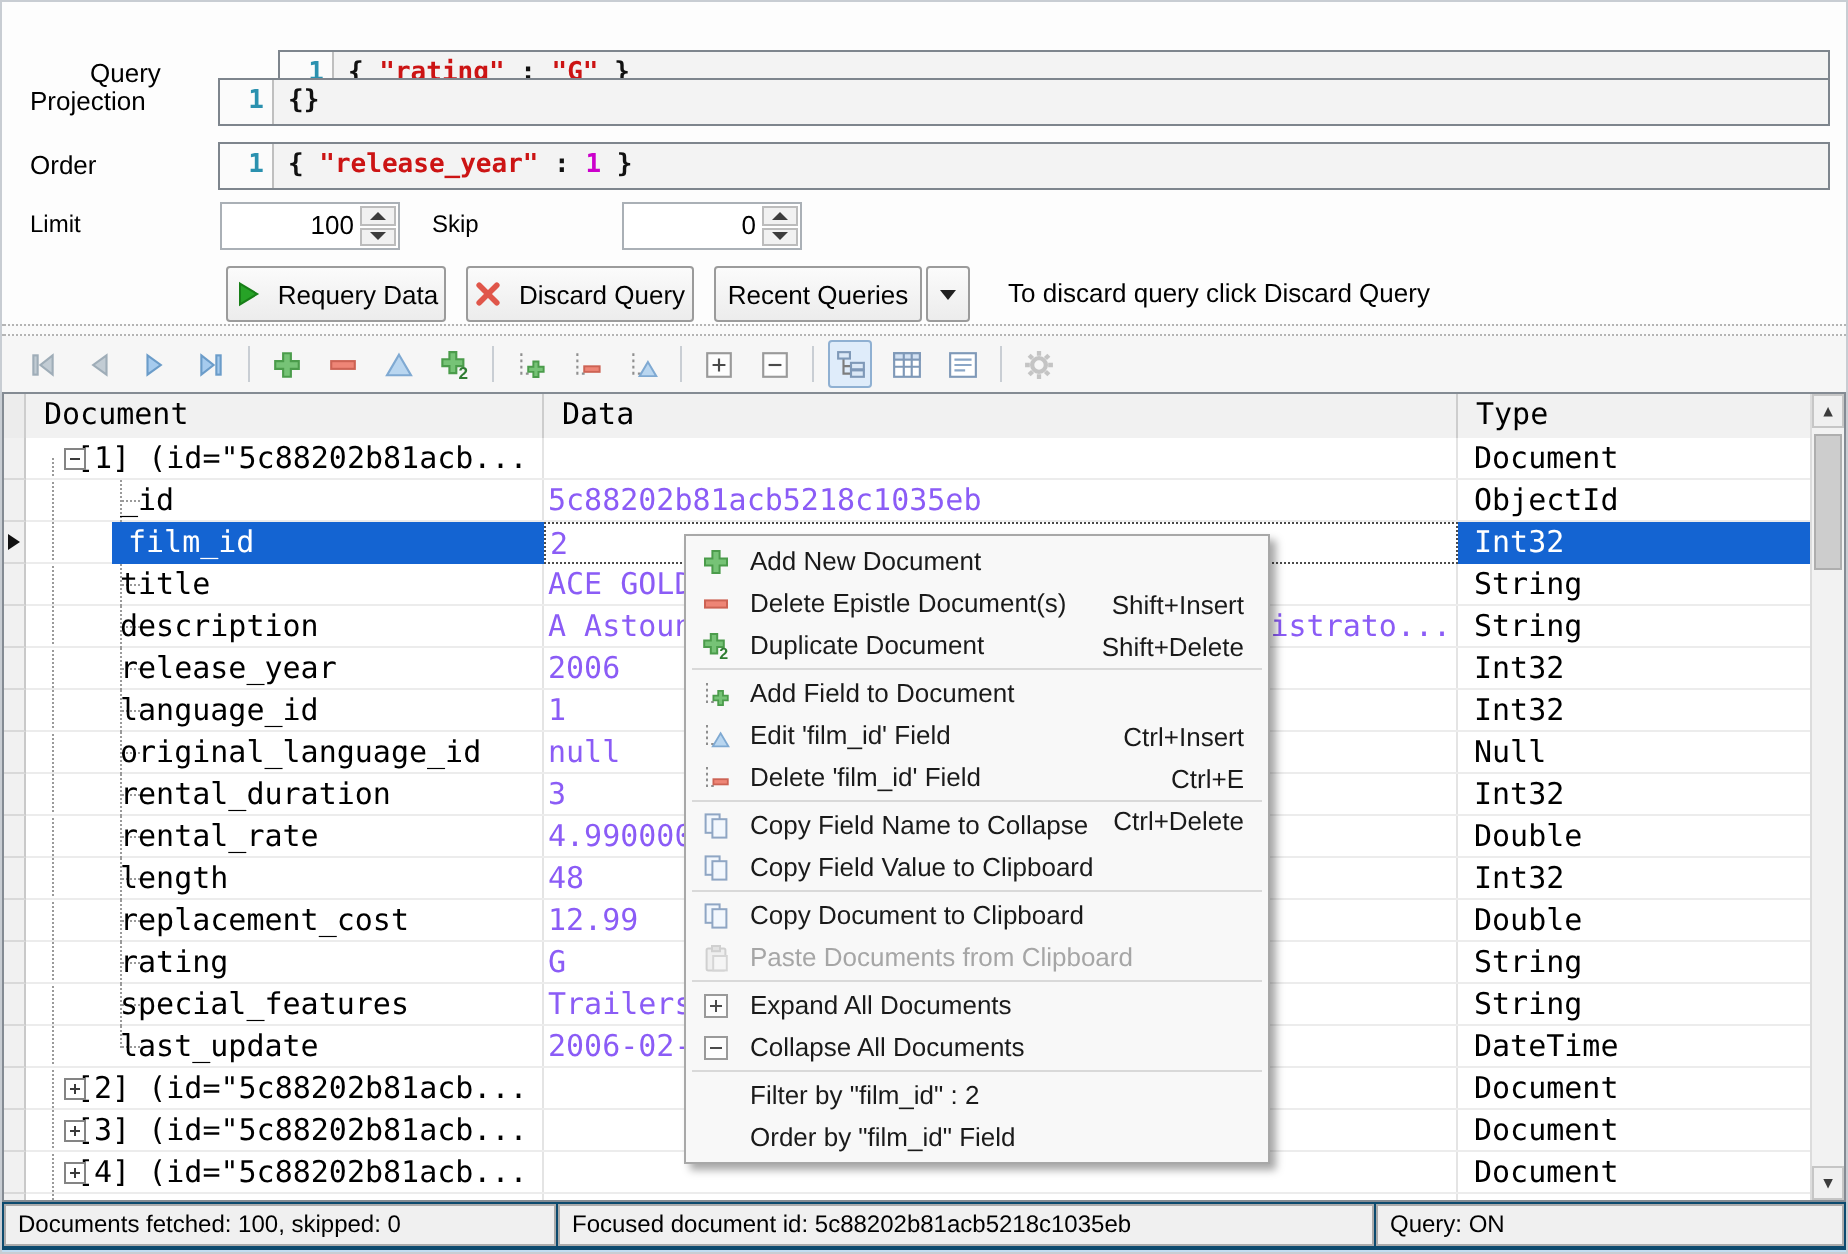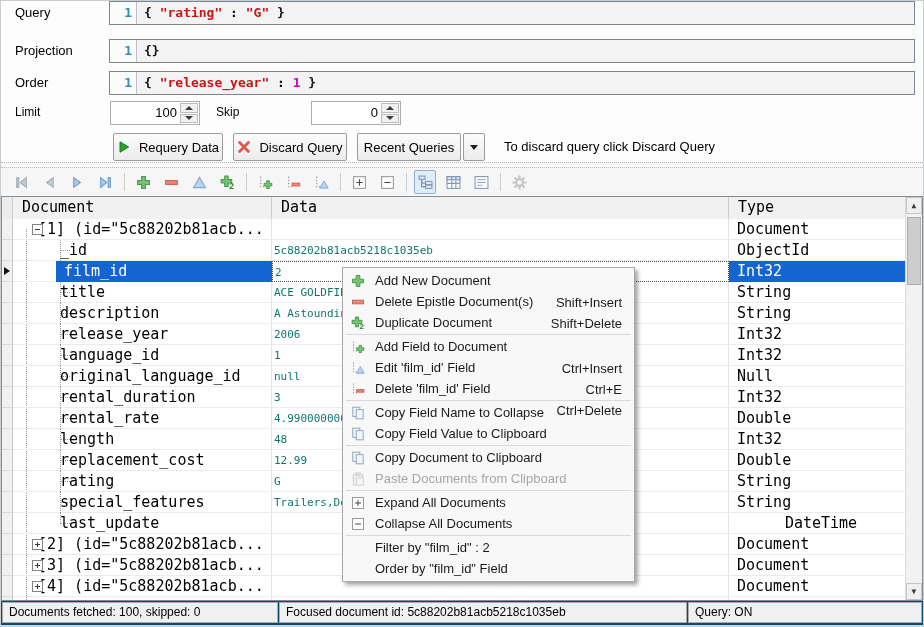--- a/index.html
+++ b/index.html
@@ -47,21 +47,21 @@
         font-family:"DejaVu Sans Mono",monospace;}
   .ghead{position:absolute;left:0;top:0;right:0;height:22px;background:#f1f1f1;border-bottom:1px solid #b9b9b9;}
   .ghcell{position:absolute;top:0;bottom:0;font-size:15px;color:#000;line-height:21px;padding-left:9px;border-right:1px solid #cdcdcd;box-sizing:border-box;overflow:hidden;}
   .gbody{position:absolute;left:0;top:22px;right:17px;bottom:0;overflow:hidden;background:#fff;}
   .colline{position:absolute;top:0;bottom:0;width:1px;background:#e4e4e4;}
   .rootline{position:absolute;width:0;border-left:1px dotted #9a9a9a;z-index:0;}
   .grow{position:absolute;left:0;right:0;height:21px;box-shadow:inset 0 -1px 0 #ececec;}
   .cind{position:absolute;left:0;width:11px;top:0;height:21px;background:#f1f1f1;border-right:1px solid #c9c9c9;border-bottom:1px solid #d9d9d9;box-sizing:border-box;}
   .rowptr{position:absolute;left:2px;top:6px;width:0;height:0;border-top:4.5px solid transparent;border-bottom:4.5px solid transparent;border-left:6px solid #111;}
   .cdoc{position:absolute;left:11px;width:259px;top:0;height:21px;}
-  .cdata{position:absolute;left:270px;width:457px;top:0;height:21px;font-size:11px;line-height:21px;color:#0f766e;white-space:pre;overflow:hidden;padding-left:2px;box-sizing:border-box;}
+  .cdata{position:absolute;left:270px;width:457px;top:0;height:21px;font-size:15px;line-height:21px;color:#8b5cf6;white-space:pre;overflow:hidden;padding-left:2px;box-sizing:border-box;}
   .ctype{position:absolute;left:727px;right:0;top:0;height:21px;font-size:15px;line-height:21px;color:#000;padding-left:8px;box-sizing:border-box;}
   .dlabel{position:absolute;top:0;height:21px;font-size:15px;line-height:21px;color:#000;white-space:pre;z-index:2;}
   .expander{position:absolute;left:19px;top:5px;width:11px;height:11px;border:1px solid #848484;background:#fff;box-sizing:border-box;z-index:3;}
   .expander::before{content:'';position:absolute;left:2px;right:2px;top:4px;height:1px;background:#3a3a3a;}
   .expander.plus::after{content:'';position:absolute;top:2px;bottom:2px;left:4px;width:1px;background:#3a3a3a;}
   .vline{position:absolute;left:47px;top:0;bottom:0;width:0;border-left:1px dotted #9a9a9a;}
   .vline.half{bottom:auto;height:11px;}
   .hstub{position:absolute;left:47px;width:10px;top:0;height:10px;border-bottom:1px dotted #9a9a9a;}
   .selbg{position:absolute;left:43px;right:0;top:0;bottom:0;background:#1464d2;z-index:1;}
   .grow.sel .dlabel{color:#fff;}
@@ -89,21 +89,21 @@
           font-size:12px;line-height:19px;color:#000;padding-left:6px;overflow:hidden;white-space:nowrap;}
   .bottomstrip{position:absolute;left:0;top:624px;width:100%;height:3px;background:#c3ddf1;}
 </style>
 </head>
 <body>
 
 <div class="app">
 
   <div class="query-panel">
     <div id="editor-rows">
-        <div class="qrow" style="top: 0;">
+        <div class="qrow" style="top: 24px; margin-left: 30px;">
           <span class="qlabel">Query</span>
           <div class="editor">
             <span class="gutter">1</span>
             <span class="code"><span class="tk-p">{ </span><span class="tk-s">"rating"</span><span class="tk-p"> : </span><span class="tk-s">"G"</span><span class="tk-p"> }</span></span>
           </div>
         </div>
         <div class="qrow" style="top: 38px;">
           <span class="qlabel">Projection</span>
           <div class="editor">
             <span class="gutter">1</span>
@@ -466,21 +466,21 @@
         <div class="grow" style="top: 273px;">
           <div class="cind"></div>
           <div class="cdoc">
             <div class="vline"></div>
             <div class="hstub"></div>
             <span class="dlabel" style="left: 47px;">special_features</span>
           </div>
           <div class="cdata">Trailers,Deleted Scenes</div>
           <div class="ctype">String</div>
         </div>
-        <div class="grow" style="top: 294px; text-align: center;">
+        <div class="grow" style="top: 294px;">
           <div class="cind"></div>
           <div class="cdoc">
             <div class="vline half"></div>
             <div class="hstub"></div>
             <span class="dlabel" style="left: 47px;">last_update</span>
           </div>
           <div class="cdata">2006-02-15 05:03:42.000</div>
           <div class="ctype">DateTime</div>
         </div>
         <div class="grow" style="top: 315px;">

